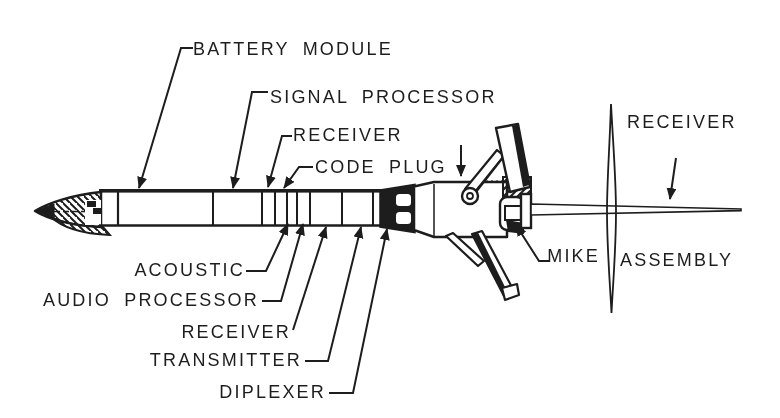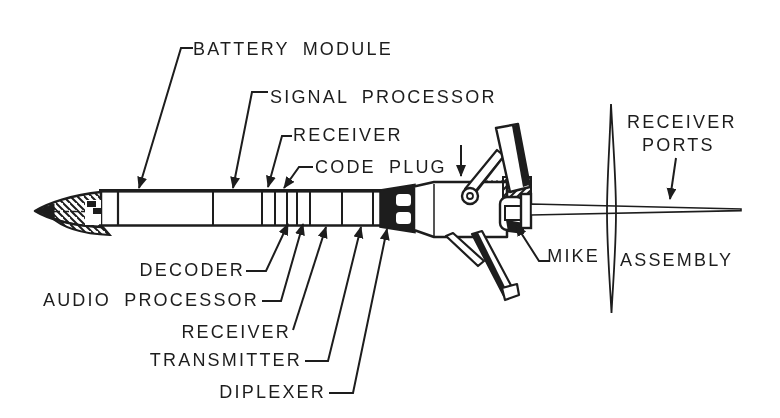--- a/index.html
+++ b/index.html
@@ -116,26 +116,25 @@
 
   <div class="lbl" style="left:193px;top:40px">BATTERY MODULE</div>
 
   <div class="lbl" style="left:270px;top:88px">SIGNAL PROCESSOR</div>
 
   <div class="lbl" style="left:293px;top:126px">RECEIVER</div>
 
   <div class="lbl" style="left:315px;top:158px">CODE PLUG</div>
 
   <div class="lbl" style="left:627px;top:113px">RECEIVER</div>
-  <div class="lbl" style="left:642px;top:136px">PORTS</div>
 
   <div class="lbl" style="right:180px;top:247px">MIKE</div>
   <div class="lbl" style="left:620px;top:251px">ASSEMBLY</div>
 
-  <div class="lbl" style="right:535px;top:261px">DECODER</div>
+  <div class="lbl" style="right:535px;top:261px">ACOUSTIC</div>
 
   <div class="lbl" style="right:521px;top:291px">AUDIO PROCESSOR</div>
 
   <div class="lbl" style="right:478px;top:351px">TRANSMITTER</div>
 
   <div class="lbl" style="right:489px;top:323px">RECEIVER</div>
 
   <div class="lbl" style="right:454px;top:383px">DIPLEXER</div>
 </div>
 

